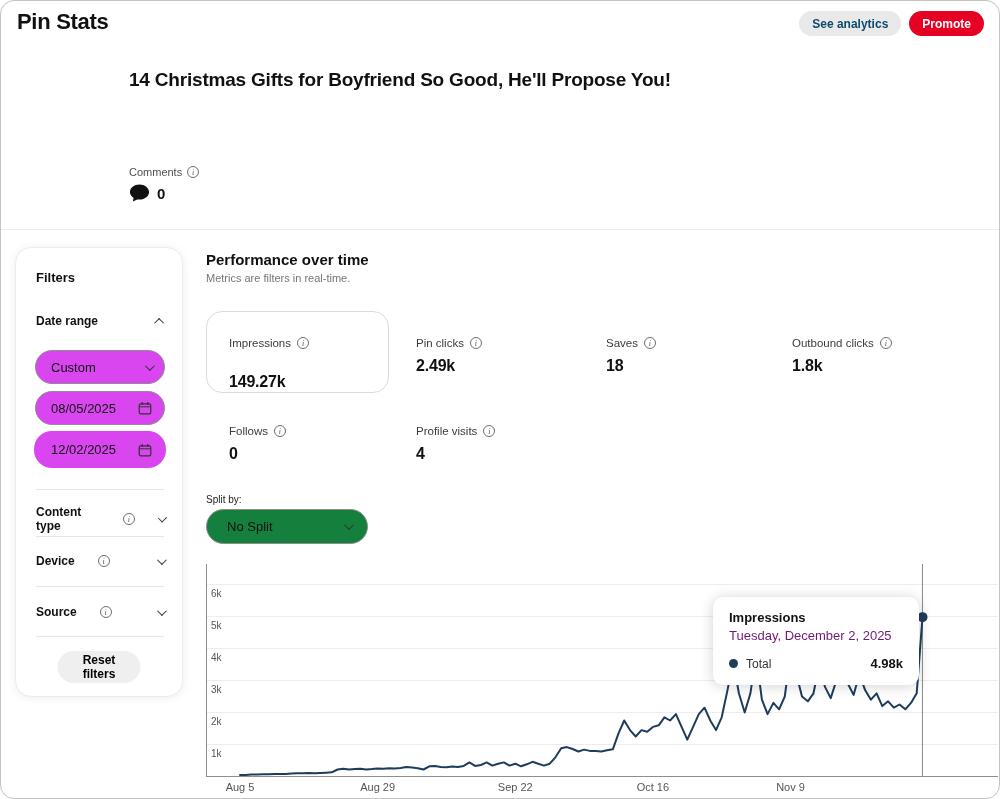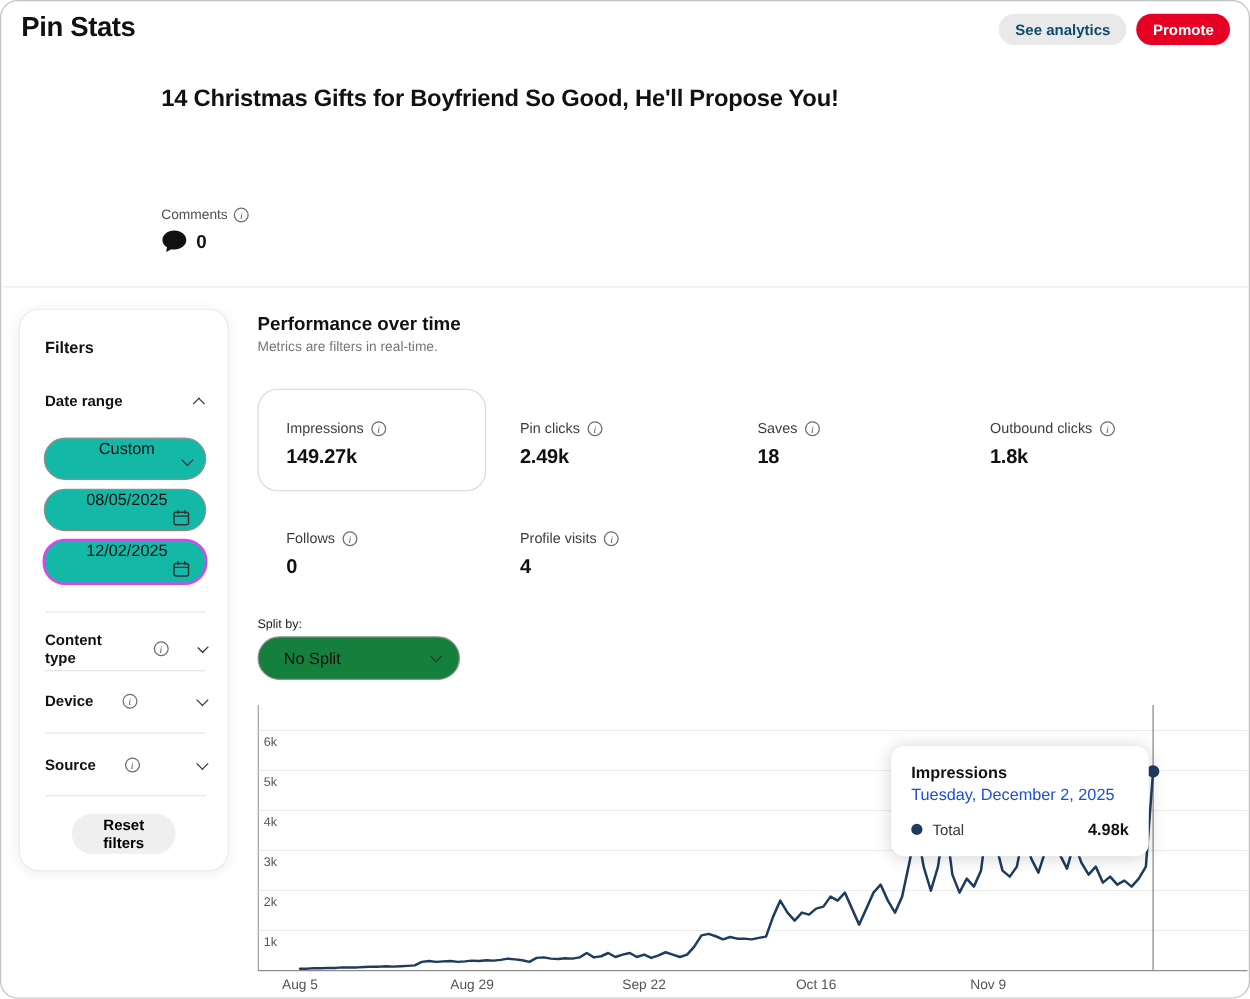--- a/index.html
+++ b/index.html
@@ -58,21 +58,21 @@
   
   .filters { left:14px; top:246px; width:168px; height:450px; background:#fff;
     border:1px solid #ececec; border-radius:16px; box-shadow:0 1px 10px rgba(0,0,0,.07); }
   .filters .f-title { position:absolute; left:20px; top:22px; font-size:13px; font-weight:700; }
   .f-row { position:absolute; left:20px; width:128px; display:flex; align-items:center; gap:23px; }
   .f-row .lbl { font-size:12px; font-weight:700; }
   .f-row .chev { margin-left:auto; }
   .f-div { position:absolute; left:20px; width:128px; height:1px; background:#e6e6e6; }
   .pill-input { position:absolute; left:19px; width:130px; height:34px; border:1px solid #8e8e8e;
     border-radius:17px; display:flex; align-items:center; padding:0 12px 0 15px; font-size:13px;
-    background:#14b8a6; cursor:pointer;flex-direction:column; }
+    background:#d946ef; cursor:pointer; }
   .pill-input .chev, .pill-input .cal { margin-left:auto; }
   .pill-input.focused { left:18px; width:132px; height:37px; border:2px solid #d946ef; border-radius:18px; }
   .reset-btn { position:absolute; left:50%; transform:translateX(-50%); top:403px; height:32px;
     padding:0 16px; background:#efefef; border:none; border-radius:16px; font-size:12px;
     font-weight:700; font-family:inherit; cursor:pointer; }
 
   
   .perf-title { left:205px; top:250px; font-size:15px; font-weight:700; }
   .perf-sub   { left:205px; top:271px; font-size:11px; color:#767676; }
   .metric-card { left:205px; top:310px; width:183px; height:82px; border:1px solid #dcdcdc; border-radius:16px; }
@@ -84,21 +84,21 @@
     border-radius:18px; display:flex; align-items:center; padding:0 16px 0 20px; font-size:13px;
     background:#15803d; cursor:pointer; }
   .split-select .chev { margin-left:auto; }
 
   
   .chart { left:205px; top:560px; width:795px; height:239px; }
   .chart svg { display:block; }
   .tooltip { position:absolute; left:507px; top:36px; width:206px; background:#fff;
     border-radius:10px; box-shadow:0 1px 14px rgba(0,0,0,.18); padding:13px 16px 14px; }
   .tt-title { font-size:13px; font-weight:700; }
-  .tt-date  { font-size:13px; margin-top:3px; color:#1d4ed8; }
+  .tt-date  { font-size:13px; margin-top:3px; color:#701a75; }
   .tt-row   { display:flex; align-items:center; margin-top:13px; }
   .tt-dot   { width:9px; height:9px; border-radius:50%; background:#1e3c5c; margin-right:8px; }
   .tt-lbl   { font-size:12px; color:#333; flex:1; }
   .tt-val   { font-size:13px; font-weight:700; }
 
   .cal { width:14px; height:14px; flex:0 0 auto; }
 </style>
 </head>
 <body>
 
@@ -187,21 +187,21 @@
   <div class="abs perf-title">Performance over time</div>
   <div class="abs perf-sub">Metrics are filters in real-time.</div>
 
   <div class="abs metric-card"></div>
 
   <div class="abs" style="left:228px; top:332px;">
     <div class="metric-label">
         <span>Impressions</span>
         <span class="info">i</span>
       </div>
-    <div class="metric-value" style="margin-top:6px;">149.27k</div>
+    <div class="metric-value" style="margin-top:22px;">149.27k</div>
   </div>
   <div class="abs" style="left:415px; top:332px;">
     <div class="metric-label">
         <span>Pin clicks</span>
         <span class="info">i</span>
       </div>
     <div class="metric-value" style="margin-top:6px;">2.49k</div>
   </div>
   <div class="abs" style="left:605px; top:332px;">
     <div class="metric-label">

